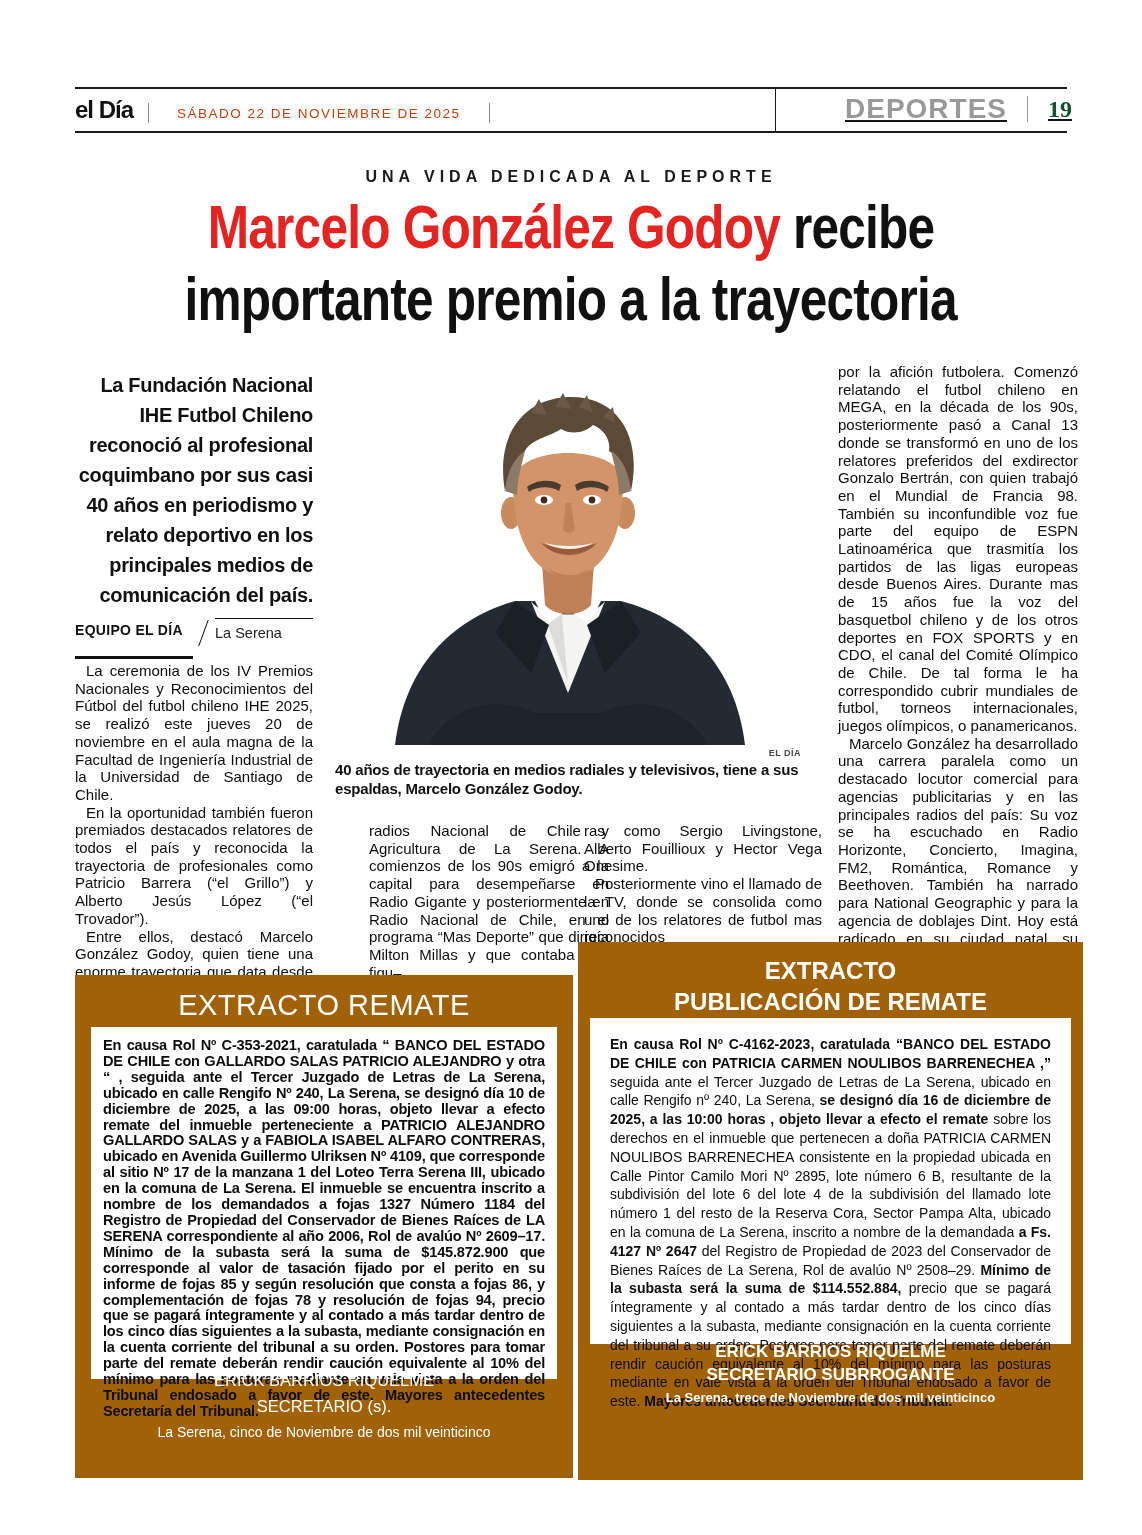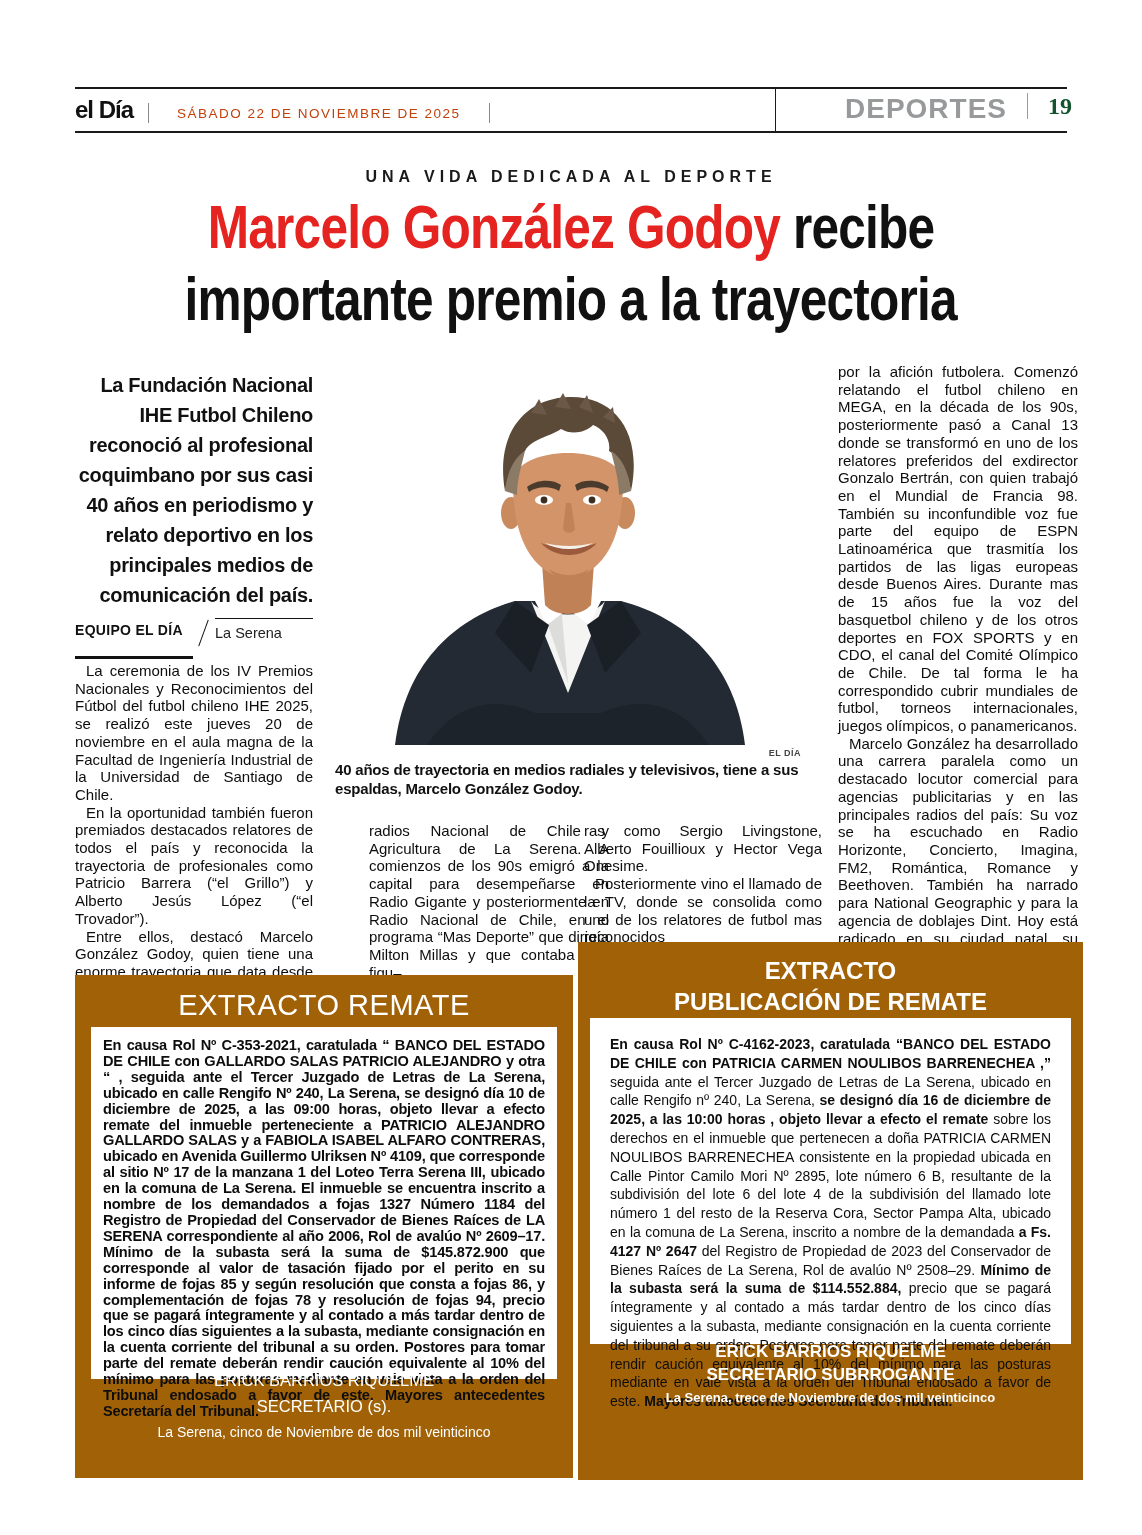--- a/index.html
+++ b/index.html
@@ -8,21 +8,21 @@
   .abs{position:absolute;}
 
   
   .rule{position:absolute;left:75px;width:992px;background:#1a1a1a;}
   #hdr-top-rule{top:87px;height:2px;}
   #hdr-bot-rule{top:131px;height:2px;}
   #hdr-vdiv{position:absolute;left:775px;top:87px;width:1px;height:46px;background:#1a1a1a;}
   #masthead{left:75px;top:96px;font-size:24px;font-weight:700;letter-spacing:-1px;}
   .hdr-bar{width:1px;height:20px;background:#888;display:inline-block;}
   #hdr-date{left:148px;top:103px;font-size:13.5px;letter-spacing:1.5px;color:#c2410c;display:flex;align-items:center;gap:28px;}
-  #section-wrap{left:845px;top:93px;display:flex;gap:20px;}
+  #section-wrap{left:845px;top:93px;display:flex;align-items:center;gap:20px;text-decoration:underline;}
   #section-name{font-size:28px;font-weight:700;letter-spacing:1px;color:#97999b;}
   #page-num{font-size:24px;font-weight:700;font-family:"Liberation Serif",serif;color:#14532d;}
   .thinbar{width:1px;height:26px;background:#999;}
 
   
   #kicker{left:0;top:168px;width:1142px;text-align:center;font-size:16px;font-weight:600;
           letter-spacing:5px;color:#1a1a1a;}
   .hl{left:0;width:1142px;text-align:center;font-weight:700;font-size:62px;line-height:1.0;
       letter-spacing:-1px;white-space:nowrap;}
   .hl .squeeze{display:inline-block;transform:scaleX(0.80);transform-origin:50% 50%;}

